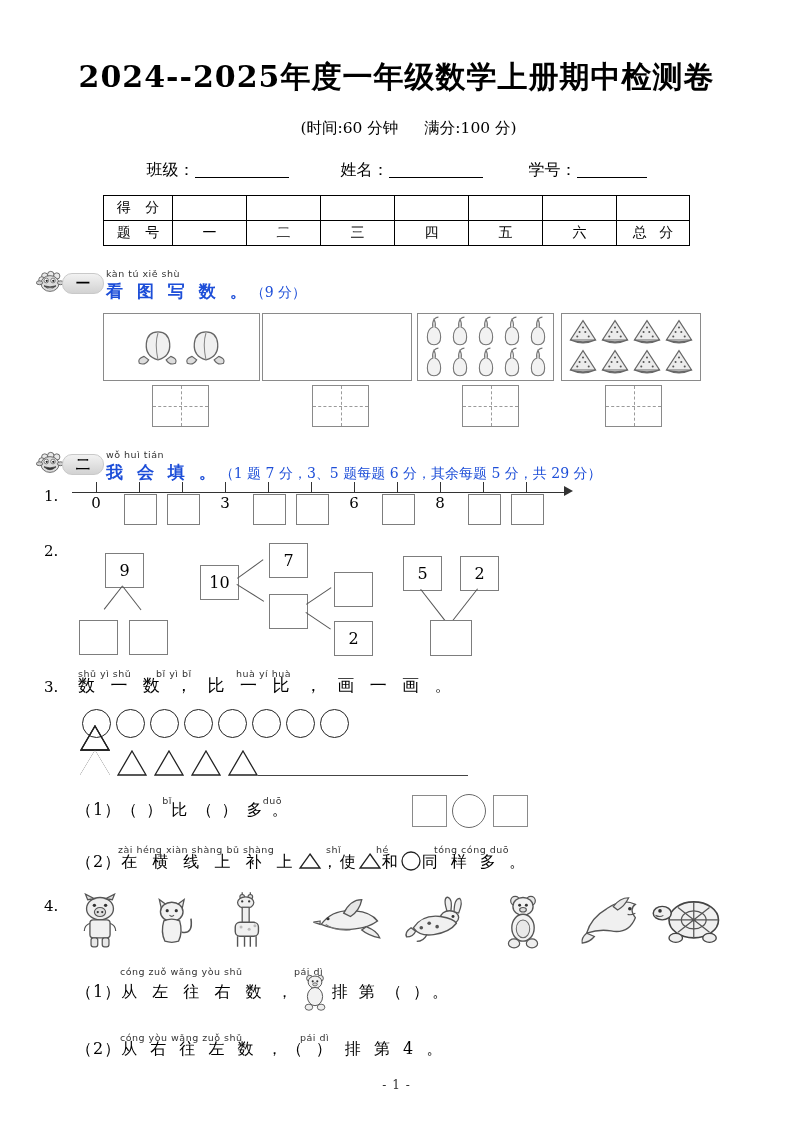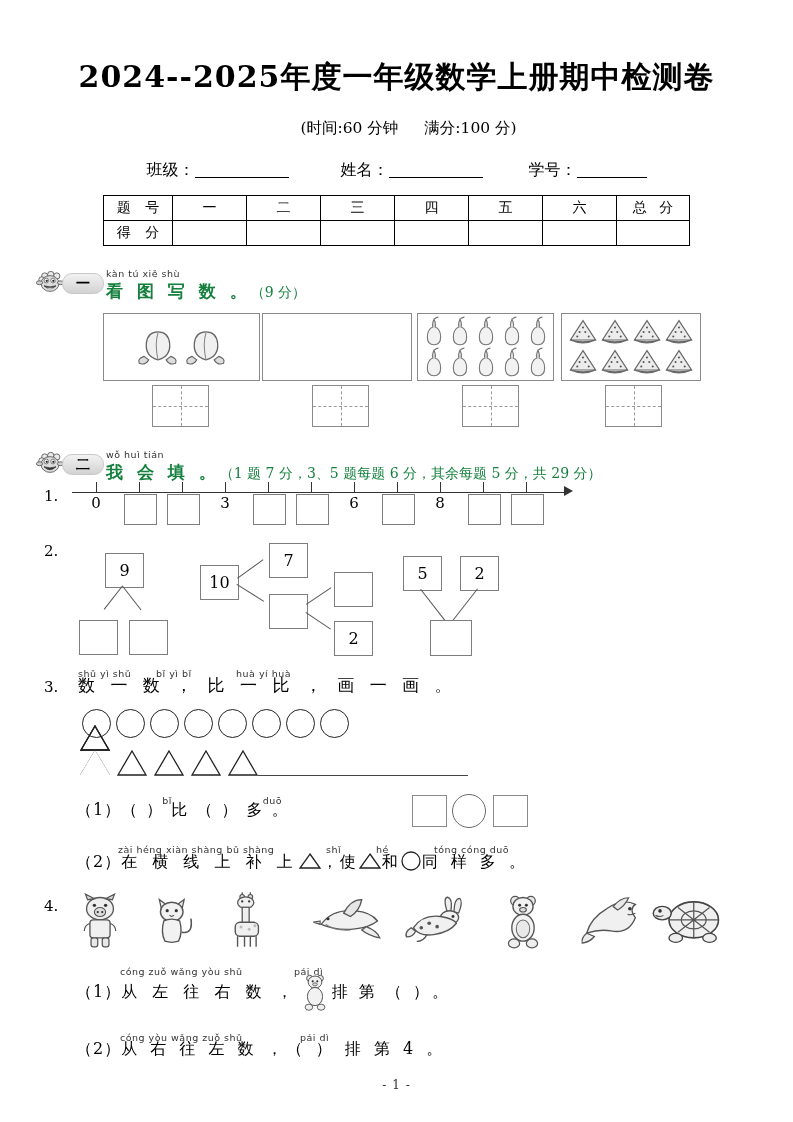--- a/index.html
+++ b/index.html
@@ -66,21 +66,21 @@
   }
   .sectext{
     position:absolute;left:70px;top:3px;white-space:nowrap;
   }
   .py{
     font-family:"DejaVu Sans","Liberation Sans",sans-serif;
     font-size:9.5px;color:#333;letter-spacing:.5px;display:block;
     height:12px;line-height:12px;
   }
   .cn{
-    font-size:17px;font-weight:bold;color:#15803d;letter-spacing:4px;
+    font-size:17px;font-weight:bold;color:#1d4ed8;letter-spacing:4px;
     display:inline-block;vertical-align:baseline;
   }
   .score-note{font-size:14px;font-weight:normal;letter-spacing:0;}
 
   
   .picbox{
     position:absolute;border:1.2px solid #8a8a8a;background:#fff;
     height:66px;
   }
   .tianzi{
@@ -143,38 +143,38 @@
     <span>(时间:60 分钟</span><span class="gap"></span><span>满分:100 分)</span>
   </div>
 
   <div class="infoline">
     <span class="fld"><span>班级：</span><span class="blank b-long"></span></span><span class="sp1"></span><span class="fld"><span>姓名：</span><span class="blank b-long"></span></span><span class="sp2"></span><span class="fld"><span>学号：</span><span class="blank b-short"></span></span>
   </div>
 
   <table class="scoretable">
     <tbody>
         <tr>
+      <td class="hd">得 分</td>
+      <td></td>
+      <td></td>
+      <td></td>
+      <td></td>
+      <td></td>
+      <td></td>
+      <td></td>
+    </tr>
+    <tr>
       <td class="hd">题 号</td>
       <td class="col">一</td>
       <td class="col">二</td>
       <td class="col">三</td>
       <td class="col">四</td>
       <td class="col">五</td>
       <td class="col">六</td>
       <td class="tot">总 分</td>
-    </tr>
-    <tr>
-      <td class="hd">得 分</td>
-      <td></td>
-      <td></td>
-      <td></td>
-      <td></td>
-      <td></td>
-      <td></td>
-      <td></td>
     </tr>
   </tbody>
     </table>
 
   <div class="sec" style="top:265px;">
     <svg class="sheep" viewBox="0 0 44 32">
       <g stroke="#555" stroke-width="1.1" fill="#e9e9e9">
         <circle cx="11" cy="8" r="4.2"></circle>
           <circle cx="19" cy="6" r="4.2"></circle>
         <circle cx="27" cy="8" r="4.2"></circle>

